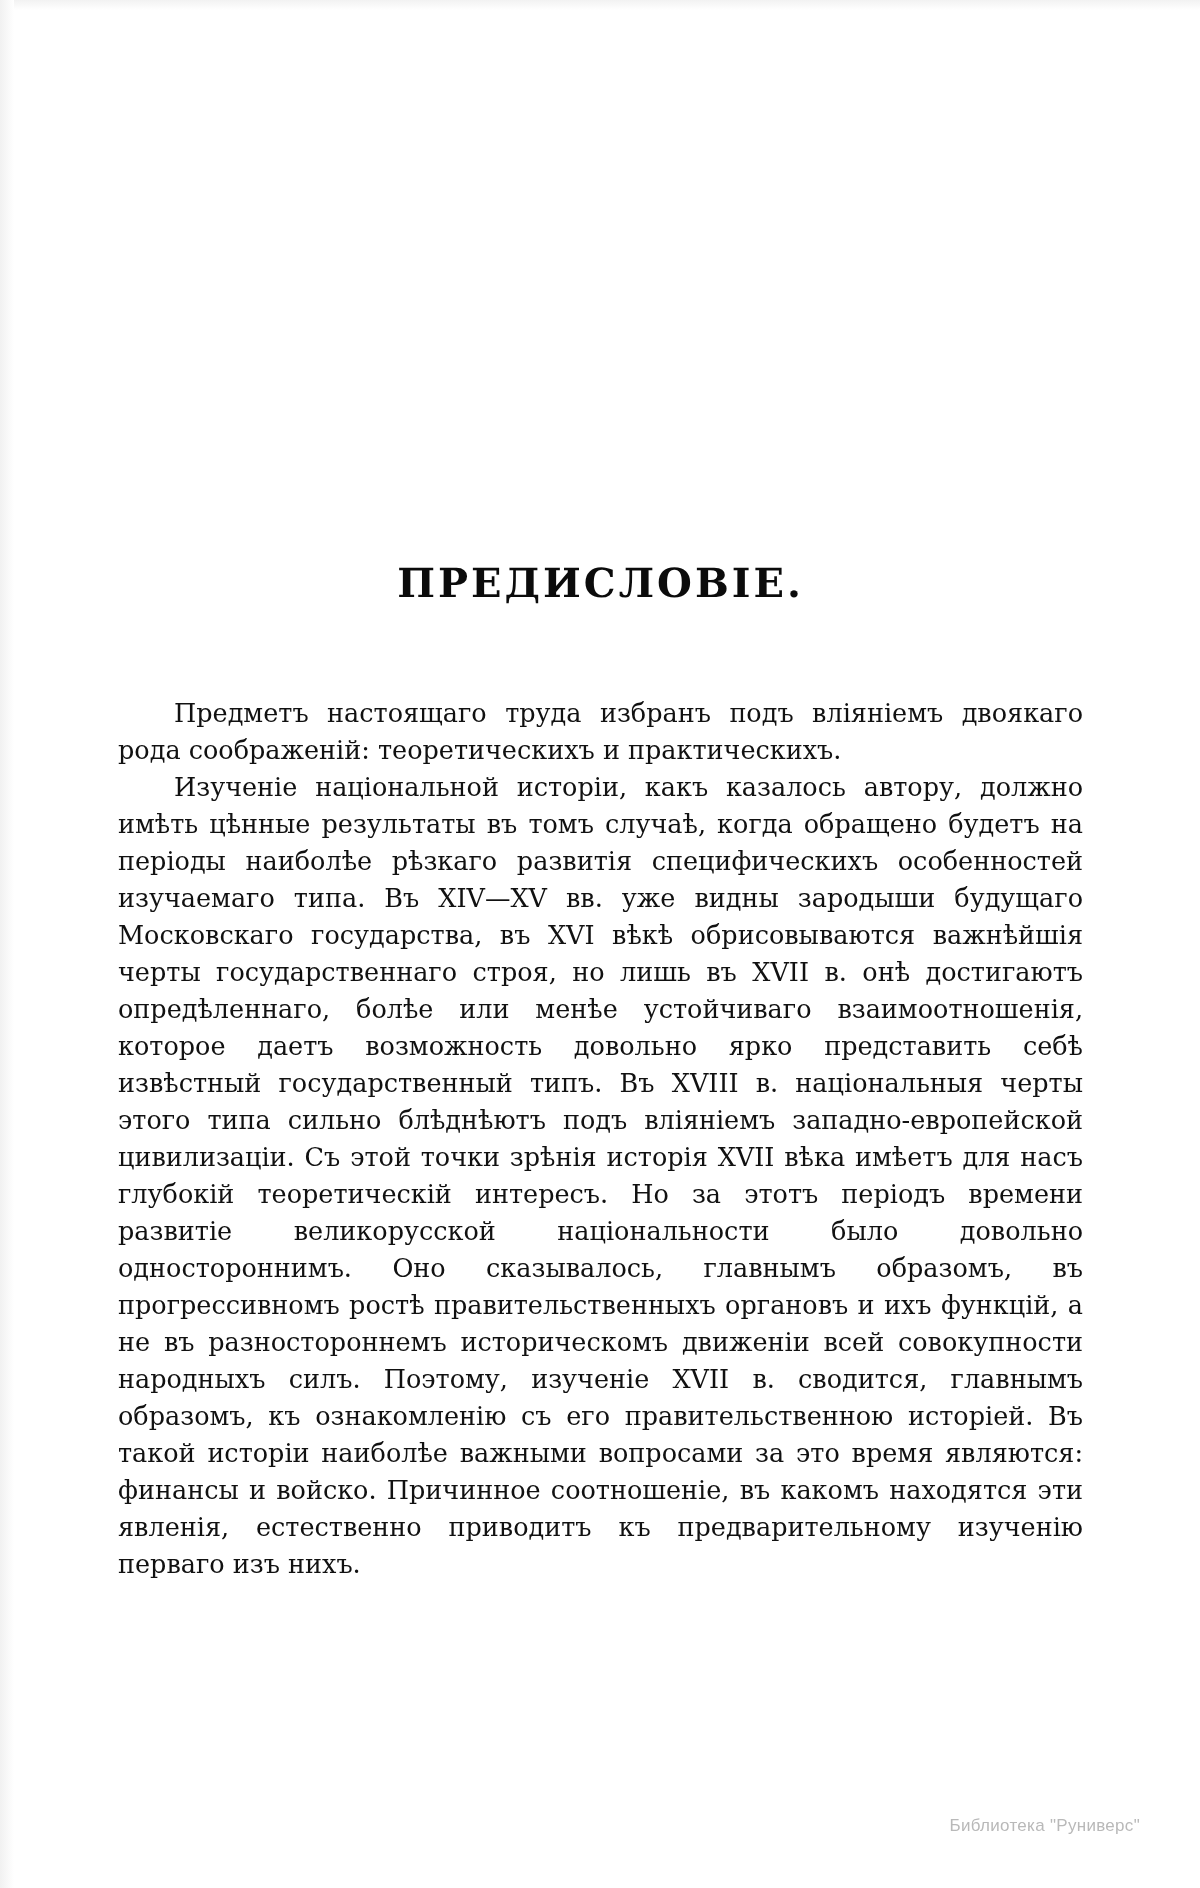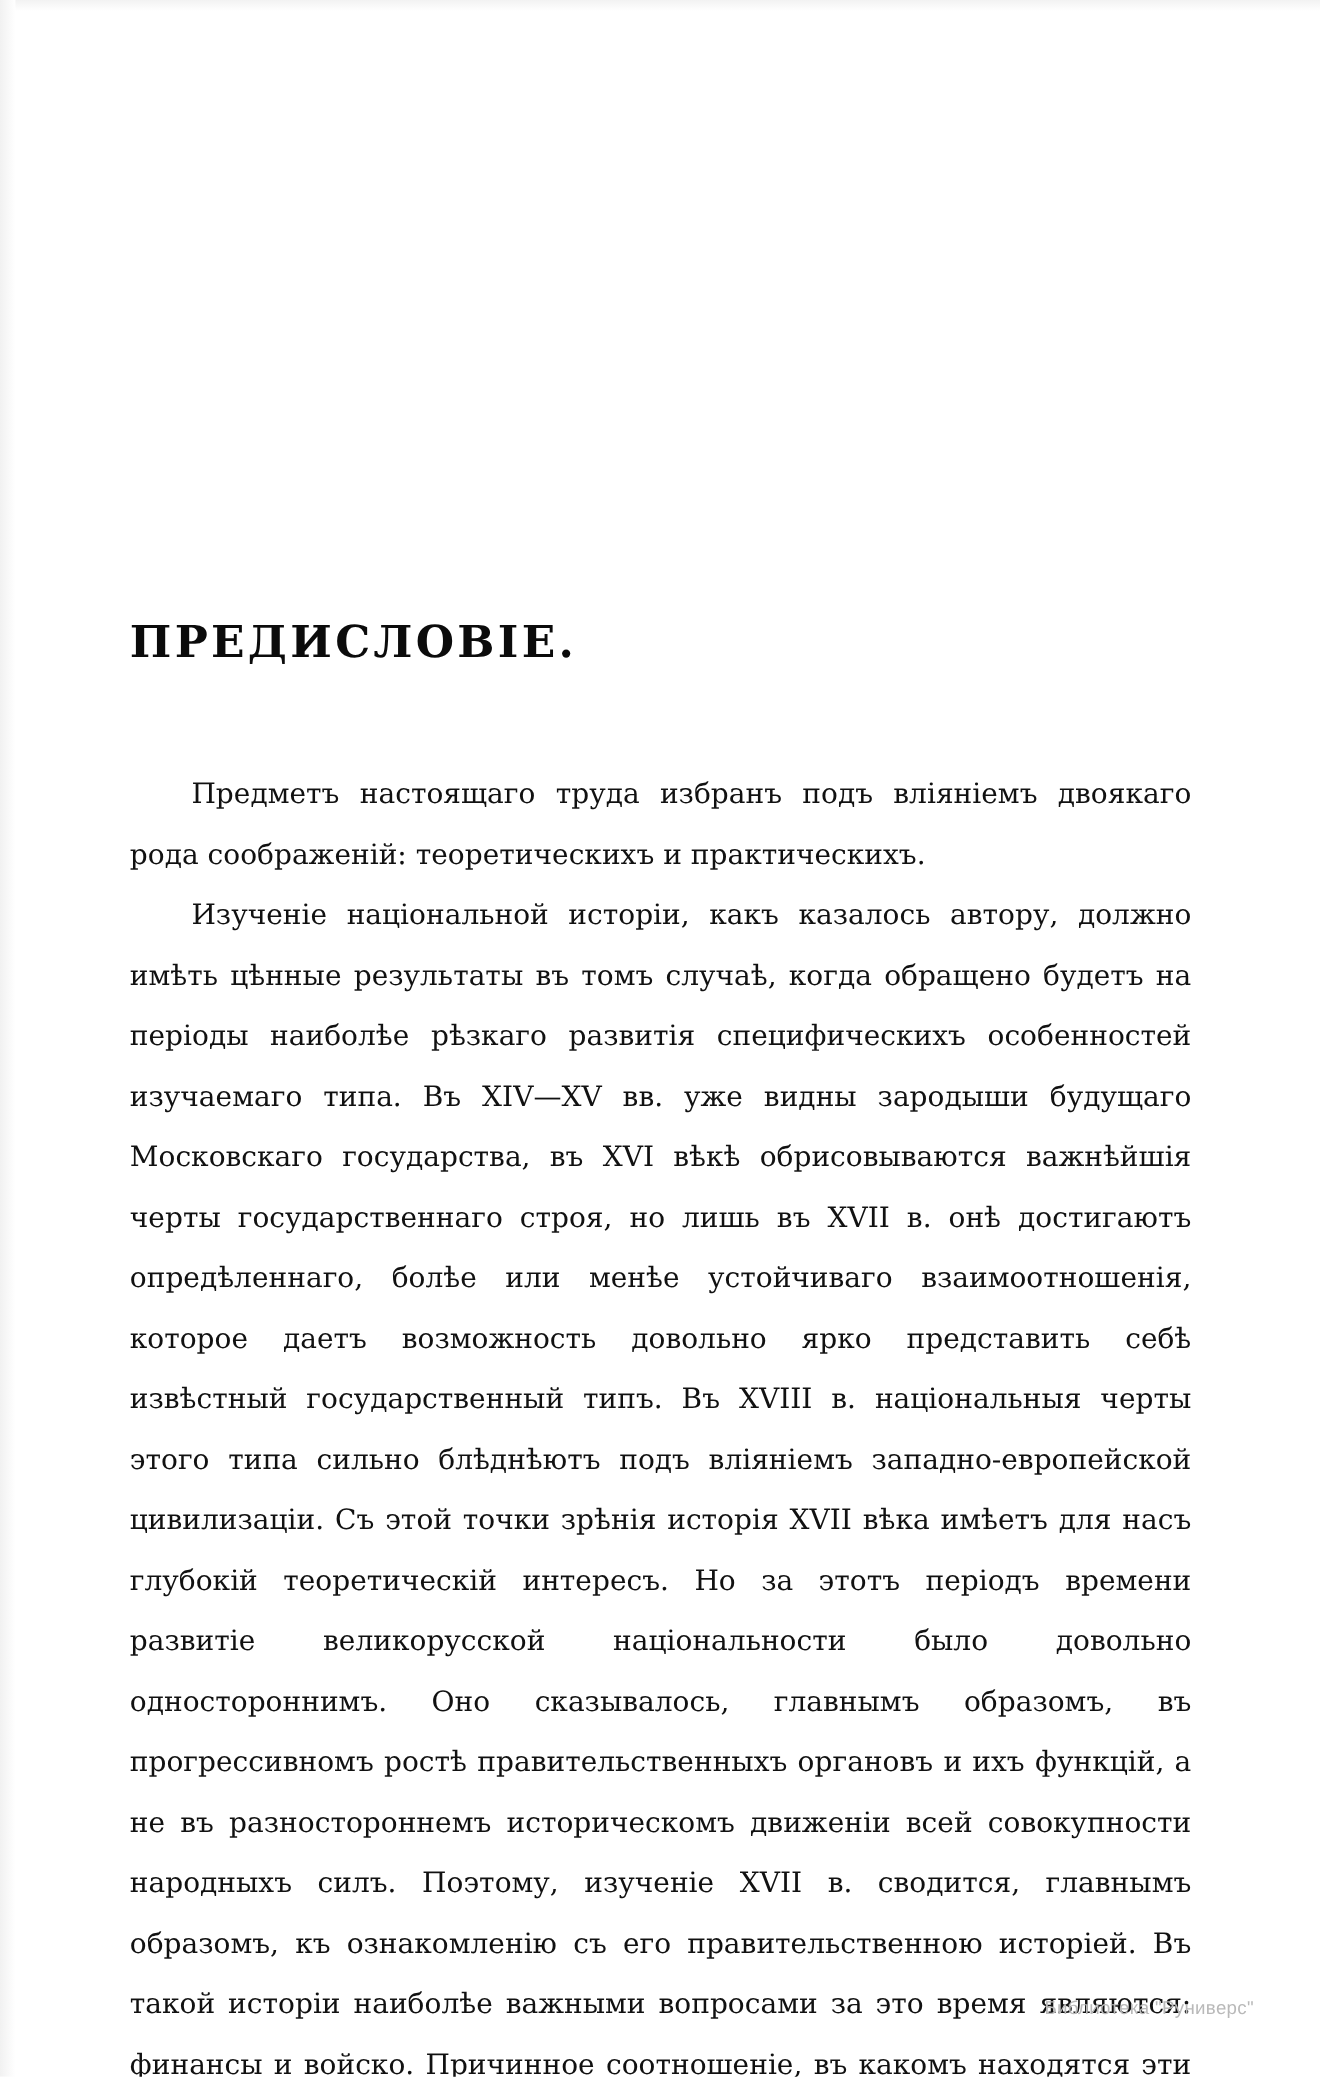--- a/index.html
+++ b/index.html
@@ -30,34 +30,34 @@
     height: 1888px;
     background: #ffffff;
   }
   .content {
     position: absolute;
     left: 118px;
     top: 560px;
     width: 965px;
   }
   .doc-title {
-    text-align: left;
+    text-align: center;
     font-family: "DejaVu Serif", serif;
     font-weight: bold;
     font-size: 40px;
     letter-spacing: 3px;
     color: #0b0b0b;
     margin: 0 0 88px 0;
     text-rendering: geometricPrecision;
   }
   .para {
     margin: 0;
     font-family: "DejaVu Serif", serif;
     font-size: 25.5px;
-    line-height: 55px;
+    line-height: 37px;
     color: #111111;
     text-align: justify;
     text-indent: 56px;
     -webkit-font-smoothing: none;
   }
   .para + .para {
     margin-top: 0;
   }
   .watermark {
     position: absolute;

